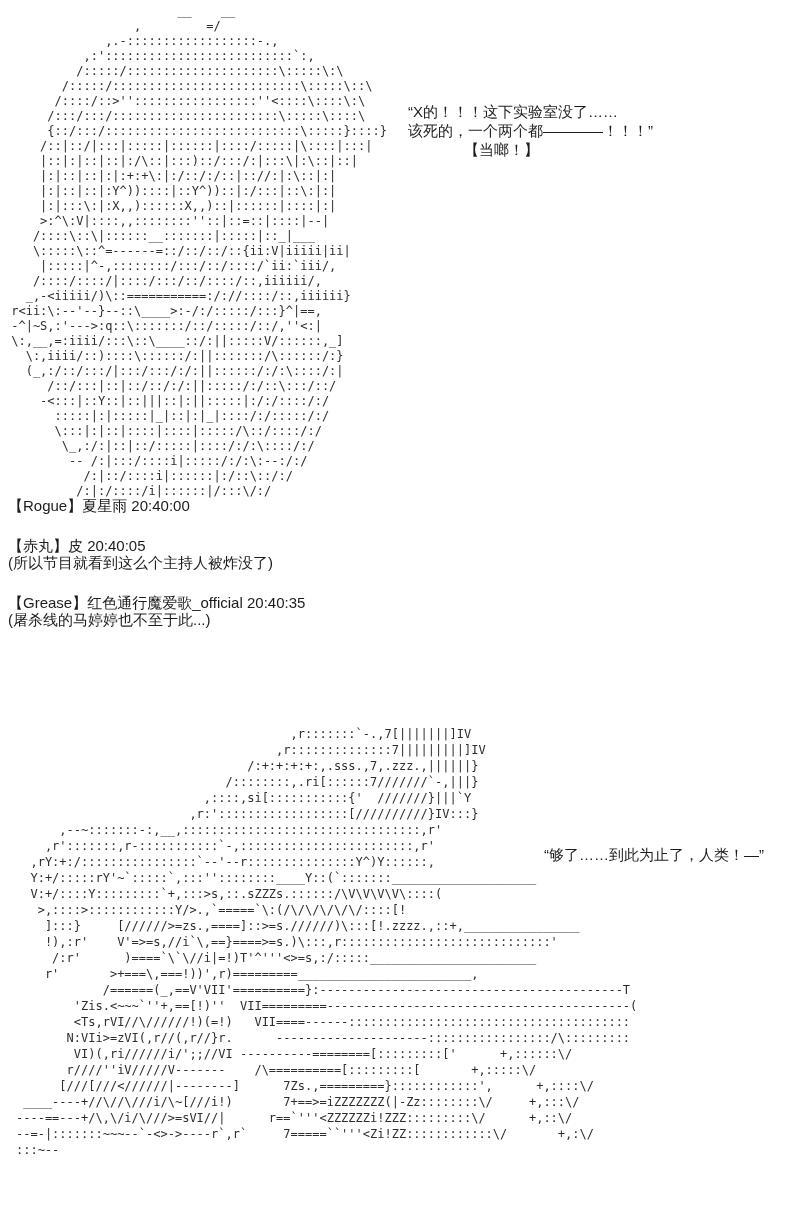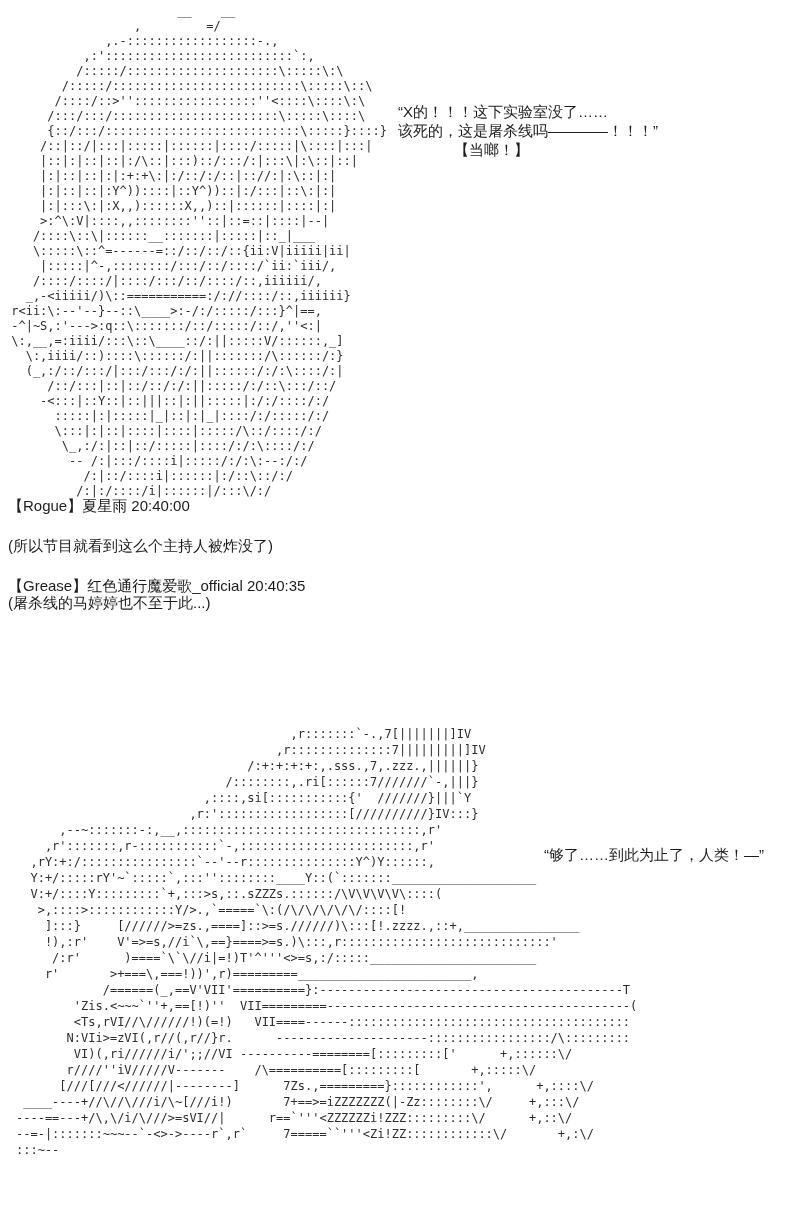--- a/index.html
+++ b/index.html
@@ -9,21 +9,21 @@
     font-family:"Liberation Sans",sans-serif;
   }
   pre.aa{
     position:absolute;margin:0;white-space:pre;
     font-family:"DejaVu Sans Mono",monospace;
     color:#2e2e2e;
   }
   #aa-top{left:4px;top:4px;font-size:12px;line-height:15px}
   #aa-bottom{left:16px;top:726px;font-size:12px;line-height:16px}
   .speech{position:absolute;font-size:15px;line-height:19px;color:#1c1c1c;white-space:nowrap}
-  #speech-top{left:398px;top:102px}
+  #speech-top{left:408px;top:102px}
   #speech-top .indent{padding-left:56px}
   #speech-bottom{left:544px;top:845px}
   .chat{position:absolute;left:8px;top:497px;font-size:15px;line-height:17px}
   .chat .msg{margin:0 0 23px 0}
   .chat .msg div{white-space:nowrap}
 </style>
 </head>
 <body>
 
 <pre id="aa-top" class="aa">                        __    __
@@ -55,29 +55,30 @@
      -&lt;:::|::Y::|::|||::|:||:::::|:/:/::::/:/
        :::::|:|:::::|_|::|:|_|::::/:/:::::/:/
        \:::|:|::|::::|::::|:::::/\::/::::/:/
         \_,:/:|::|::/:::::|::::/:/:\::::/:/
          -- /:|:::/::::i|:::::/:/:\:--:/:/
            /:|::/::::i|::::::|:/::\::/:/
           /:|:/::::/i|::::::|/:::\/:/</pre>
 
 <div id="speech-top" class="speech">
   <div>“X的！！！这下实验室没了……</div>
-  <div>该死的，这是屠杀线吗————！！！”</div>
+  <div>该死的，一个两个都————！！！”</div>
   <div class="indent">【当啷！】</div>
 </div>
 
 <div class="chat">
   <div class="msg">
     <div>【Rogue】夏星雨 20:40:00</div>
   </div>
   <div class="msg">
+    <div>【赤丸】皮 20:40:05</div>
     <div>(所以节目就看到这么个主持人被炸没了)</div>
   </div>
   <div class="msg">
     <div>【Grease】红色通行魔爱歌_official 20:40:35</div>
     <div>(屠杀线的马婷婷也不至于此...)</div>
   </div>
 </div>
 
 <pre id="aa-bottom" class="aa">                                      ,r:::::::`-.,7[|||||||]IV
                                     ,r::::::::::::::7|||||||||]IV

